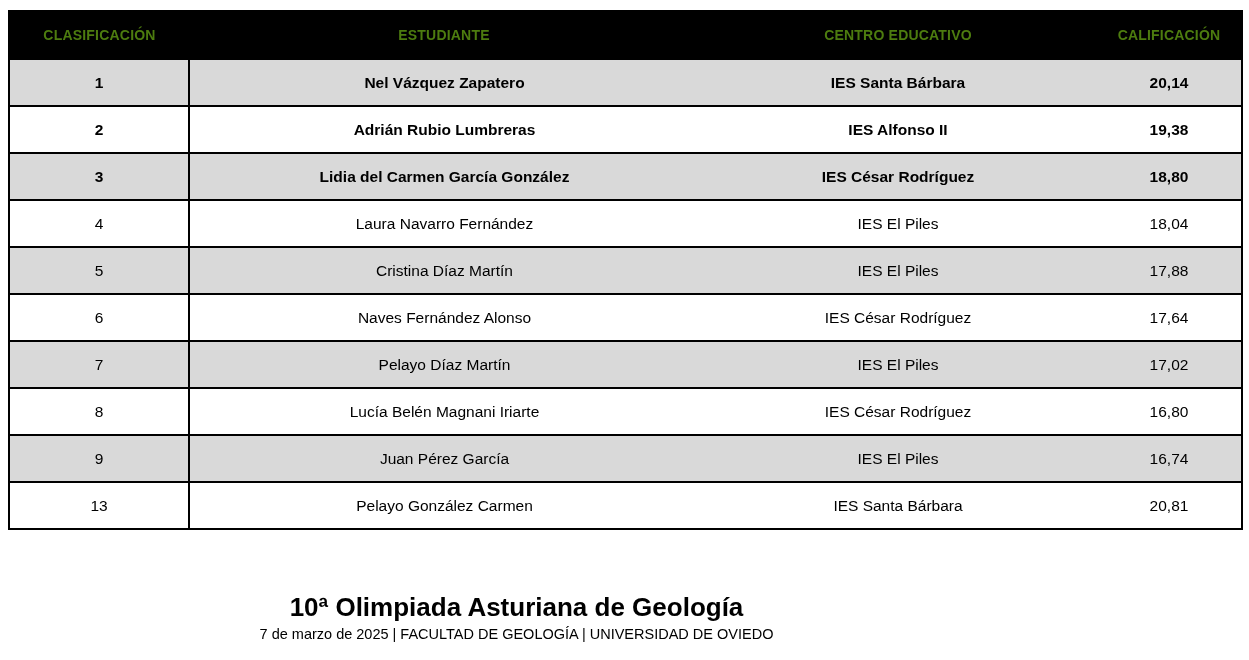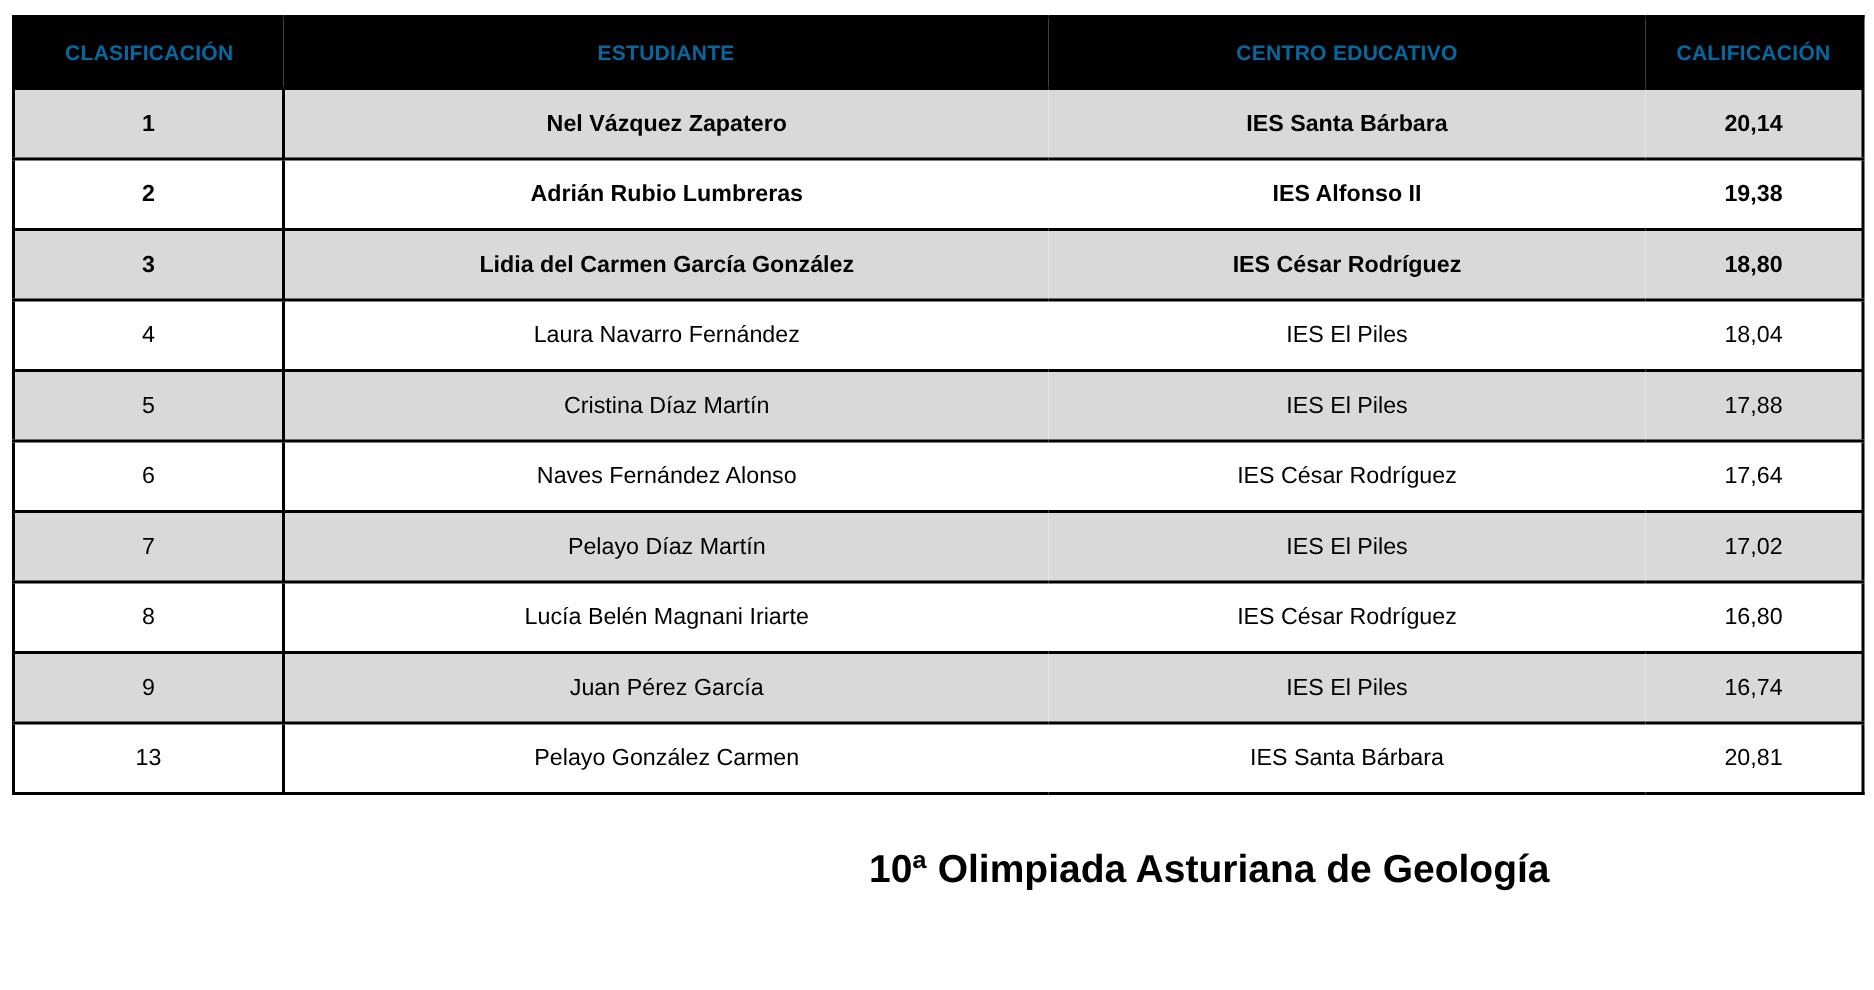--- a/index.html
+++ b/index.html
@@ -25,21 +25,21 @@
     border-collapse: collapse;
     table-layout: fixed;
     border: 2px solid #000000;
   }
   col.c1 { width: 180px; }
   col.c2 { width: 510px; }
   col.c3 { width: 398px; }
   col.c4 { width: 145px; }
   table.results thead th {
     background: #000000;
-    color: #0369a1;
+    color: #4d7c0f;
     font-weight: bold;
     font-size: 14px;
     letter-spacing: 0.2px;
     height: 46px;
     text-align: center;
     vertical-align: middle;
     padding: 0;
     border: none;
   }
   table.results tbody td {
@@ -53,23 +53,23 @@
   }
   table.results tbody td:first-child {
     border-right: 2px solid #000000;
   }
   table.results tbody tr.shaded td { background: #d9d9d9; }
   table.results tbody tr.plain td { background: #ffffff; }
   table.results tbody tr.top td { font-weight: bold; }
   .footer {
     position: absolute;
     left: 0;
-    top: 564px;
+    top: 592px;
     width: 1033px;
-    text-align: right;
+    text-align: center;
   }
   .footer-title {
     font-size: 26px;
     font-weight: bold;
     line-height: 30px;
     margin: 0;
   }
   .footer-subtitle {
     font-size: 14.5px;
     line-height: 20px;
@@ -155,15 +155,16 @@
           <td>13</td>
           <td>Pelayo González Carmen</td>
           <td>IES Santa Bárbara</td>
           <td>20,81</td>
         </tr>
       </tbody>
   </table>
 
   <div class="footer">
     <p class="footer-title">10ª Olimpiada Asturiana de Geología</p>
+    <p class="footer-subtitle">7 de marzo de 2025 | FACULTAD DE GEOLOGÍA | UNIVERSIDAD DE OVIEDO</p>
   </div>
 
 </div>
 
 </body></html>

